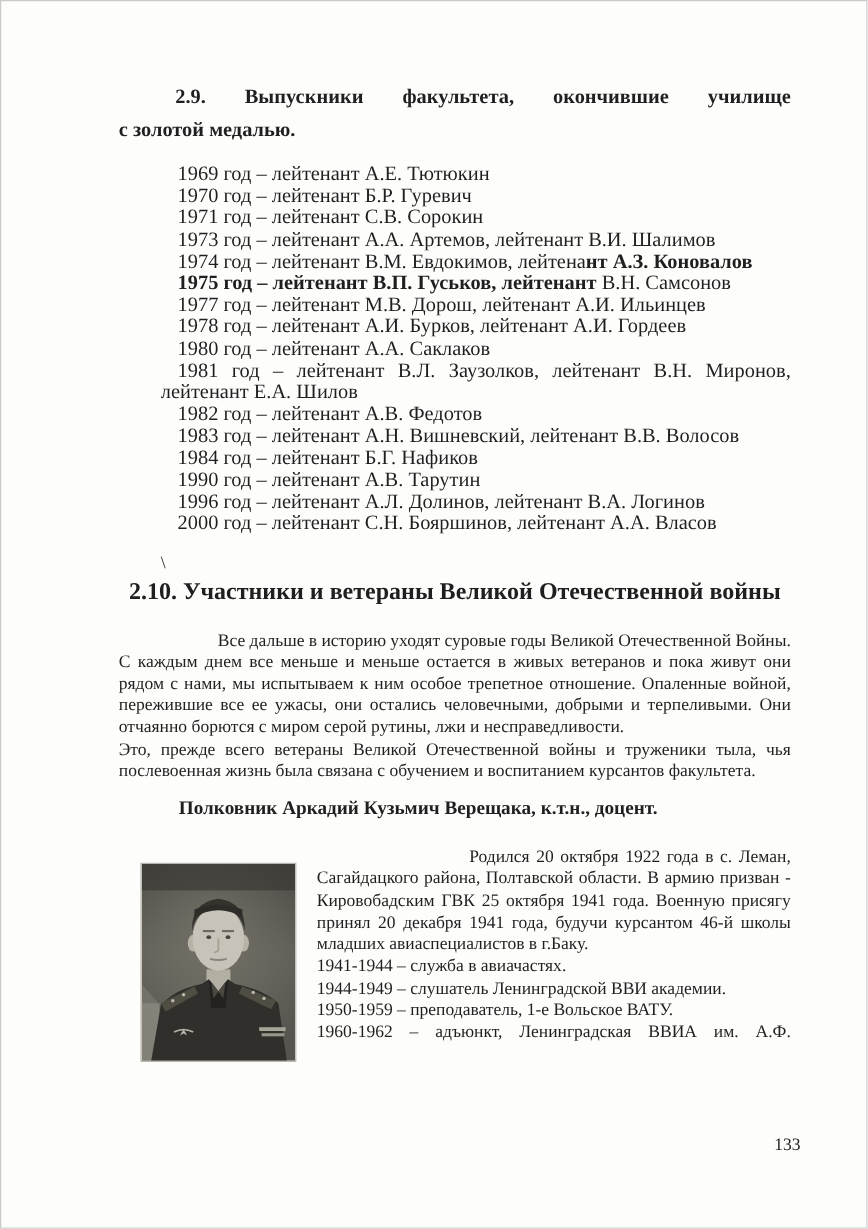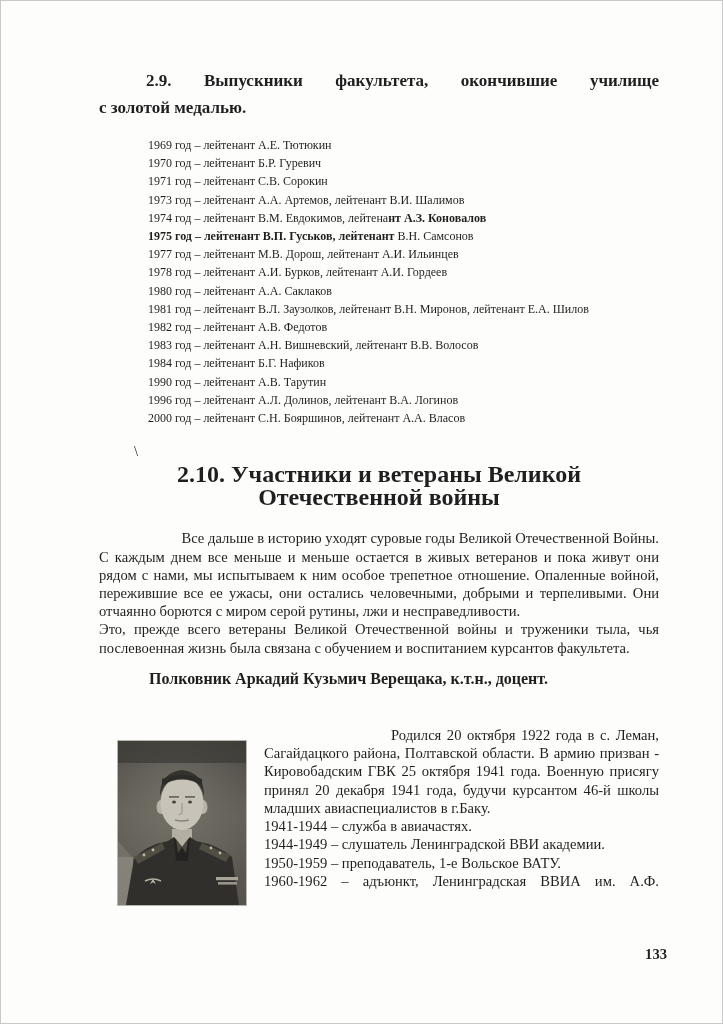--- a/index.html
+++ b/index.html
@@ -17,45 +17,45 @@
   .content{
     position:absolute;left:0;top:0;right:0;
     padding:66px 63px 0 98px;
     box-sizing:border-box;
   }
   
   .h29{font-weight:bold;font-size:17px;line-height:27px;}
   .h29 .l1{text-align:justify;text-align-last:justify;padding-left:47px;}
   .h29 .l2{text-align:left;}
   
-  .grad-list{margin:15px 0 12px 35px;font-size:12px;line-height:18.2px;}
+  .grad-list{margin:15px 0 12px 35px;font-size:17px;line-height:18.2px;}
   .li{text-align:justify;text-indent:14px;}
   .li .b{font-weight:bold;}
   
   .stray{margin:15px 0 0 35px;font-size:14.6px;line-height:18.2px;}
   
-  .h210{margin-top:3px;font-weight:bold;font-size:24px;line-height:23px;text-align:center;}
+  .h210{margin-top:3px;font-weight:bold;font-size:20px;line-height:23px;text-align:center;}
   
   .para{font-size:14.6px;line-height:18.2px;text-align:justify;}
   .para.first{margin-top:20px;text-align:right;}
   
   .officer{margin:13px 0 0 50px;font-weight:bold;font-size:16px;line-height:18.2px;}
   
-  .bio{display:flex;margin-top:38px;}
+  .bio{display:flex;margin-top:22px;}
   .photo{
     flex:none;width:128px;height:164px;
     margin:15px 0 0 19px;
     outline:1px solid #b9b6ae;
   }
   .bio-text{margin-left:18px;width:397px;font-size:14.6px;line-height:18.2px;}
   .bio-intro{text-align:justify;text-indent:127px;}
   .svc{text-align:justify;}
   .svc.last{text-align-last:justify;}
   
-  .pagenum{position:absolute;top:944px;right:55px;font-size:14.6px;line-height:18.2px;font-weight:bold;}
+  .pagenum{position:absolute;top:944px;right:55px;font-size:14.6px;line-height:18.2px;}
 </style>
 </head>
 <body>
 
 <div class="page">
   <div class="content">
 
     <div class="h29">
       <div class="l1">2.9. Выпускники факультета, окончившие училище</div>
       <div class="l2">с золотой медалью.</div>

